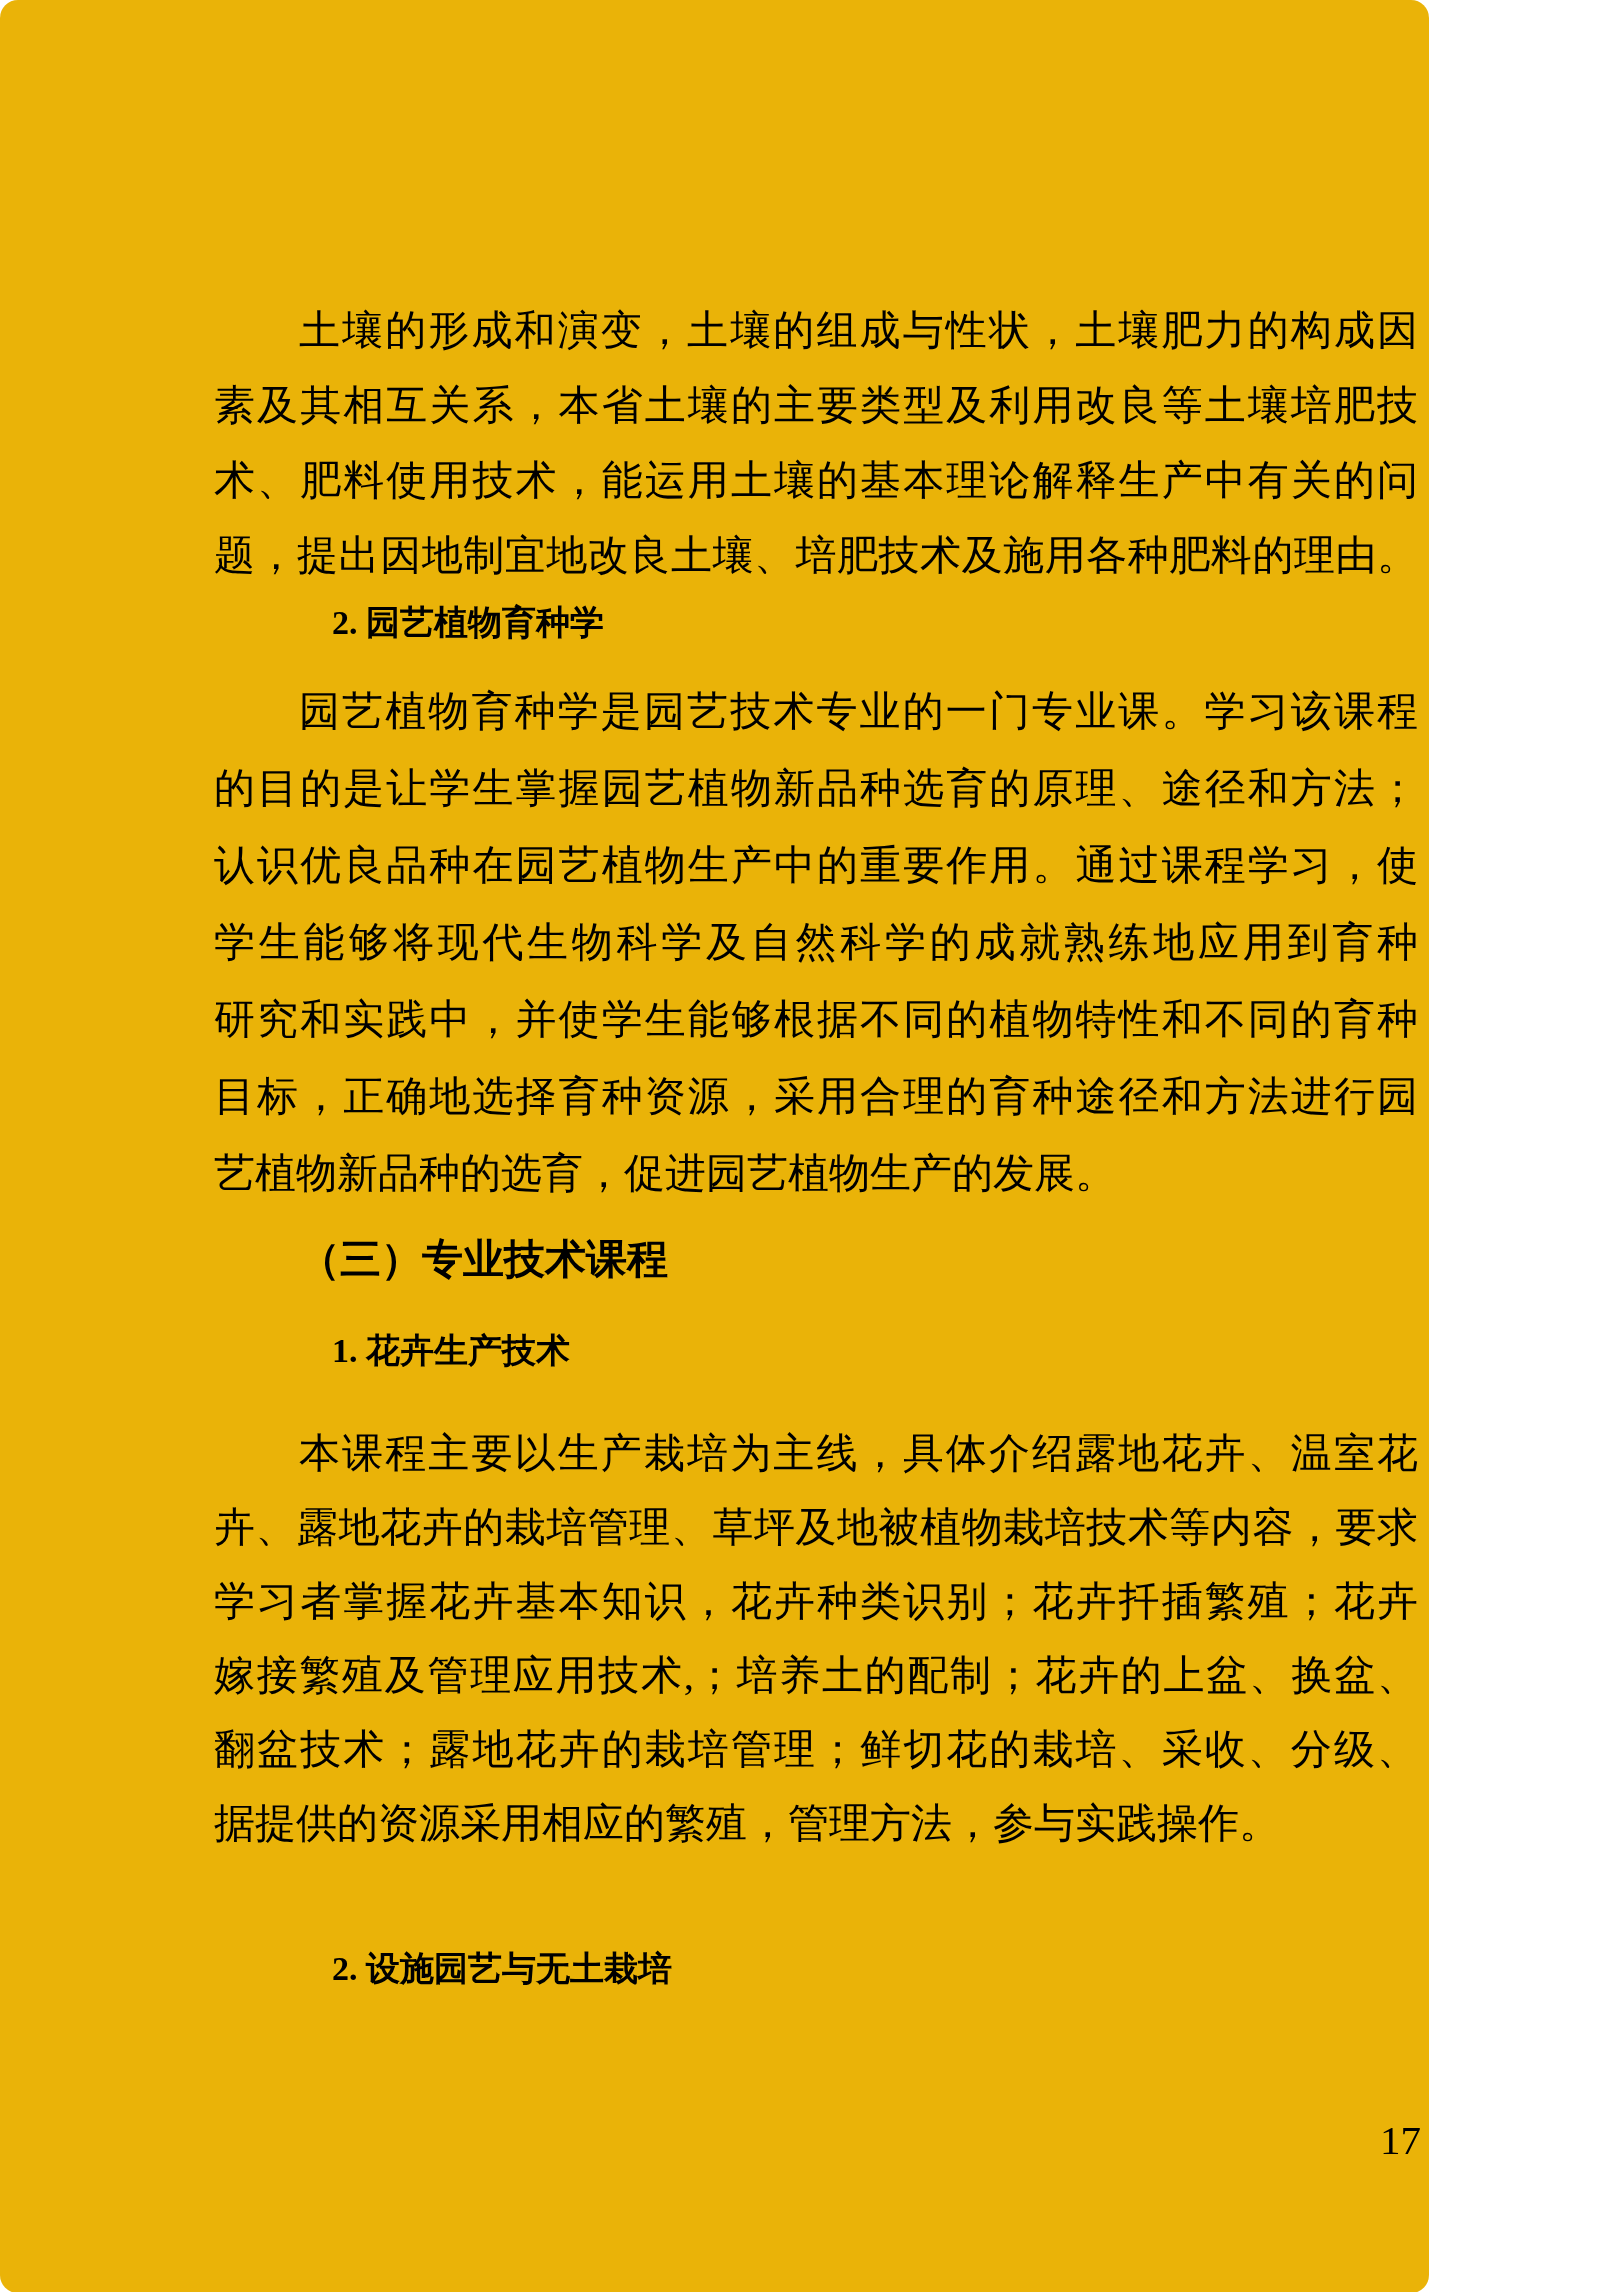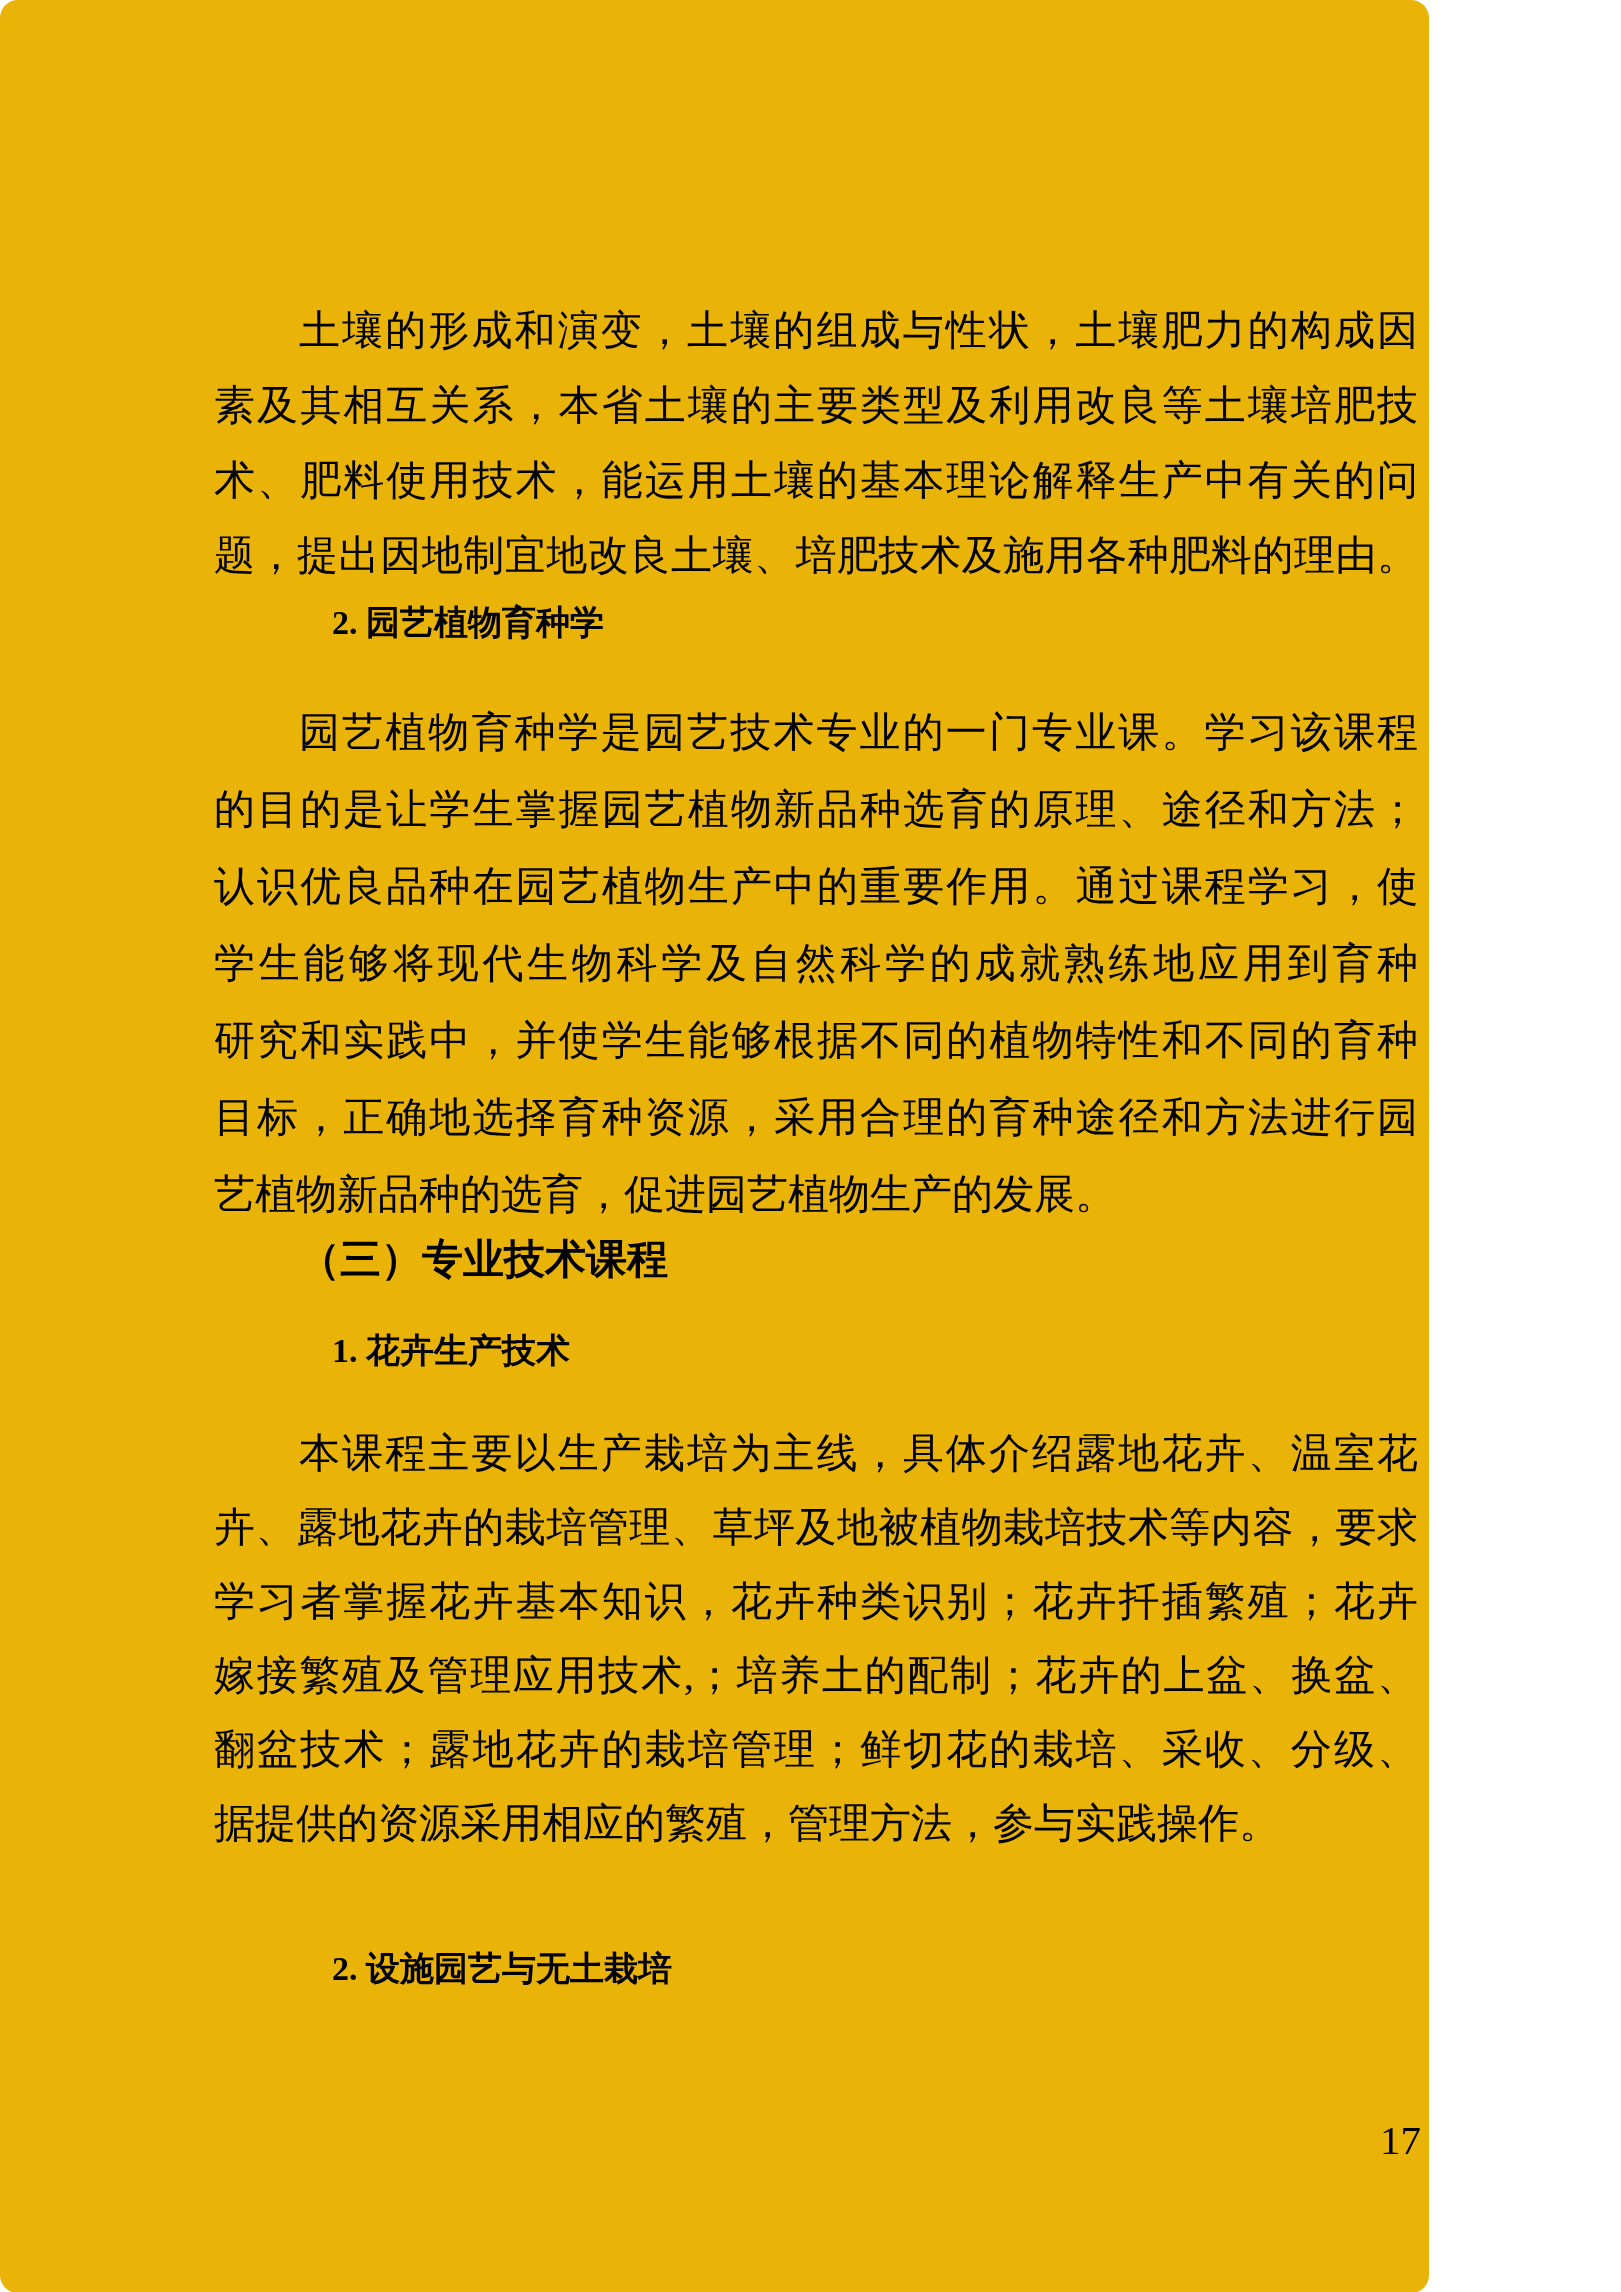--- a/index.html
+++ b/index.html
@@ -69,21 +69,21 @@
 
   <div class="textblock" style="top:293px">
     <div class="line indent">土壤的形成和演变，土壤的组成与性状，土壤肥力的构成因</div>
     <div class="line">素及其相互关系，本省土壤的主要类型及利用改良等土壤培肥技</div>
     <div class="line">术、肥料使用技术，能运用土壤的基本理论解释生产中有关的问</div>
     <div class="line">题，提出因地制宜地改良土壤、培肥技术及施用各种肥料的理由。</div>
   </div>
 
   <div class="heading" style="top:593px">2. 园艺植物育种学</div>
 
-  <div class="textblock lh785" style="top:694px">
+  <div class="textblock lh785" style="top:673px">
     <div class="line indent">园艺植物育种学是园艺技术专业的一门专业课。学习该课程</div>
     <div class="line">的目的是让学生掌握园艺植物新品种选育的原理、途径和方法；</div>
     <div class="line">认识优良品种在园艺植物生产中的重要作用。通过课程学习，使</div>
     <div class="line">学生能够将现代生物科学及自然科学的成就熟练地应用到育种</div>
     <div class="line">研究和实践中，并使学生能够根据不同的植物特性和不同的育种</div>
     <div class="line">目标，正确地选择育种资源，采用合理的育种途径和方法进行园</div>
     <div class="line flush">艺植物新品种的选育，促进园艺植物生产的发展。</div>
   </div>
 
   <div class="subsection" style="top:1230px">（三）专业技术课程</div>

